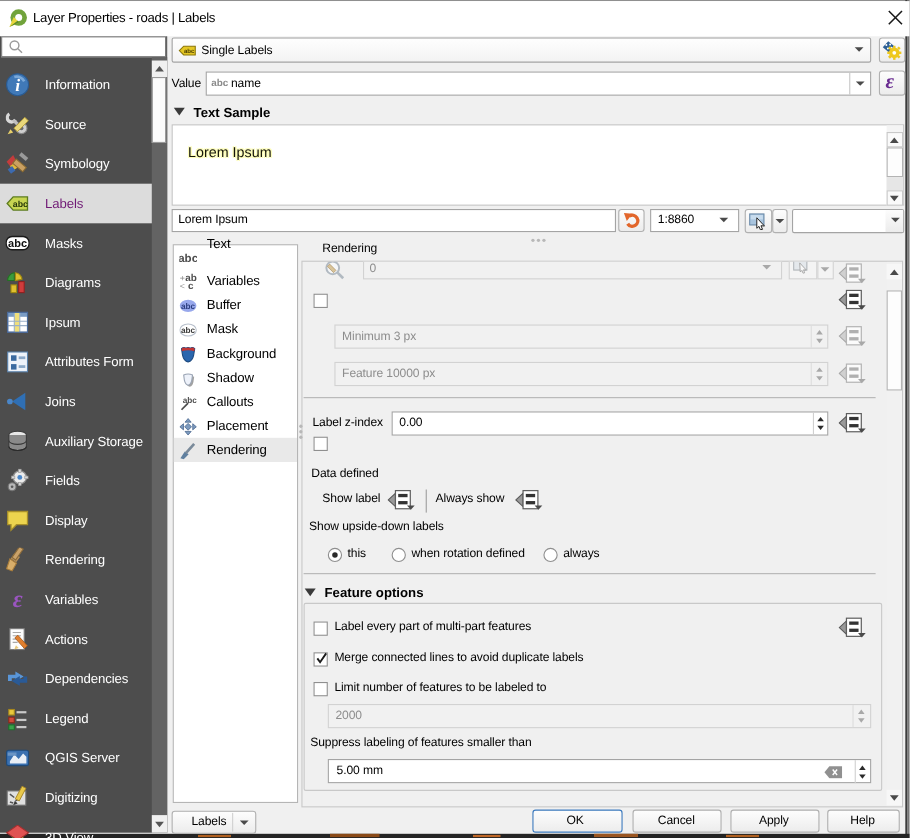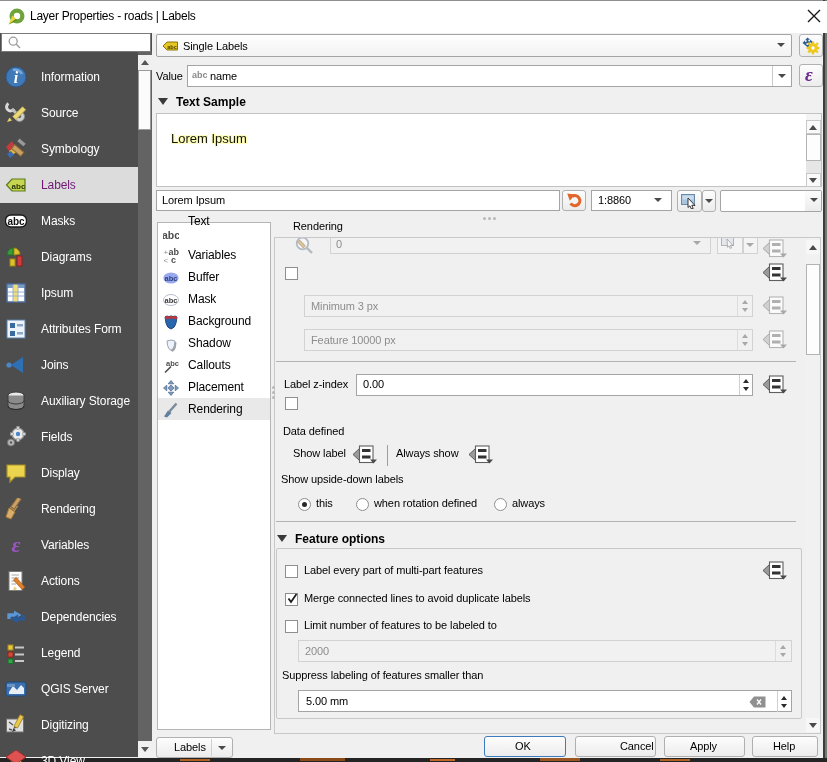--- a/index.html
+++ b/index.html
@@ -473,21 +473,21 @@
 <div class="ab" style="left:272px;top:396px;width:3px;height:3px;border-radius:50%;background:#b8b8b8"></div>
 
 <div class="btn" style="left:156px;top:737px;width:77px;height:21px"></div>
 <div class="txt" style="left:174px;top:741px">Labels</div>
 <div class="dar" style="left:218px;top:746px"></div>
 <div class="ab" style="left:211px;top:739px;width:1px;height:17px;background:#d0d0d0"></div>
 
 <div class="btn" style="left:484px;top:736px;width:82px;height:21px;border-color:#3d7bbf"></div>
 <div class="txt" style="left:515px;top:740px">OK</div>
 <div class="btn" style="left:575px;top:736px;width:81px;height:21px"></div>
-<div class="txt" style="left:620px;top:740px">Cancel</div>
+<div class="txt" style="left:598px;top:740px">Cancel</div>
 <div class="btn" style="left:664px;top:736px;width:81px;height:21px"></div>
 <div class="txt" style="left:690px;top:740px">Apply</div>
 <div class="btn" style="left:752px;top:736px;width:66px;height:21px"></div>
 <div class="txt" style="left:773px;top:740px">Help</div>
 
 <div class="ab" style="left:180px;top:759px;width:30px;height:2px;background:#b06020"></div>
 <div class="ab" style="left:300px;top:758px;width:45px;height:3px;background:#8a4a18"></div>
 <div class="ab" style="left:430px;top:759px;width:25px;height:2px;background:#c06828"></div>
 <div class="ab" style="left:540px;top:758px;width:40px;height:3px;background:#9a5520"></div>
 <div class="ab" style="left:660px;top:759px;width:30px;height:2px;background:#b06020"></div>

